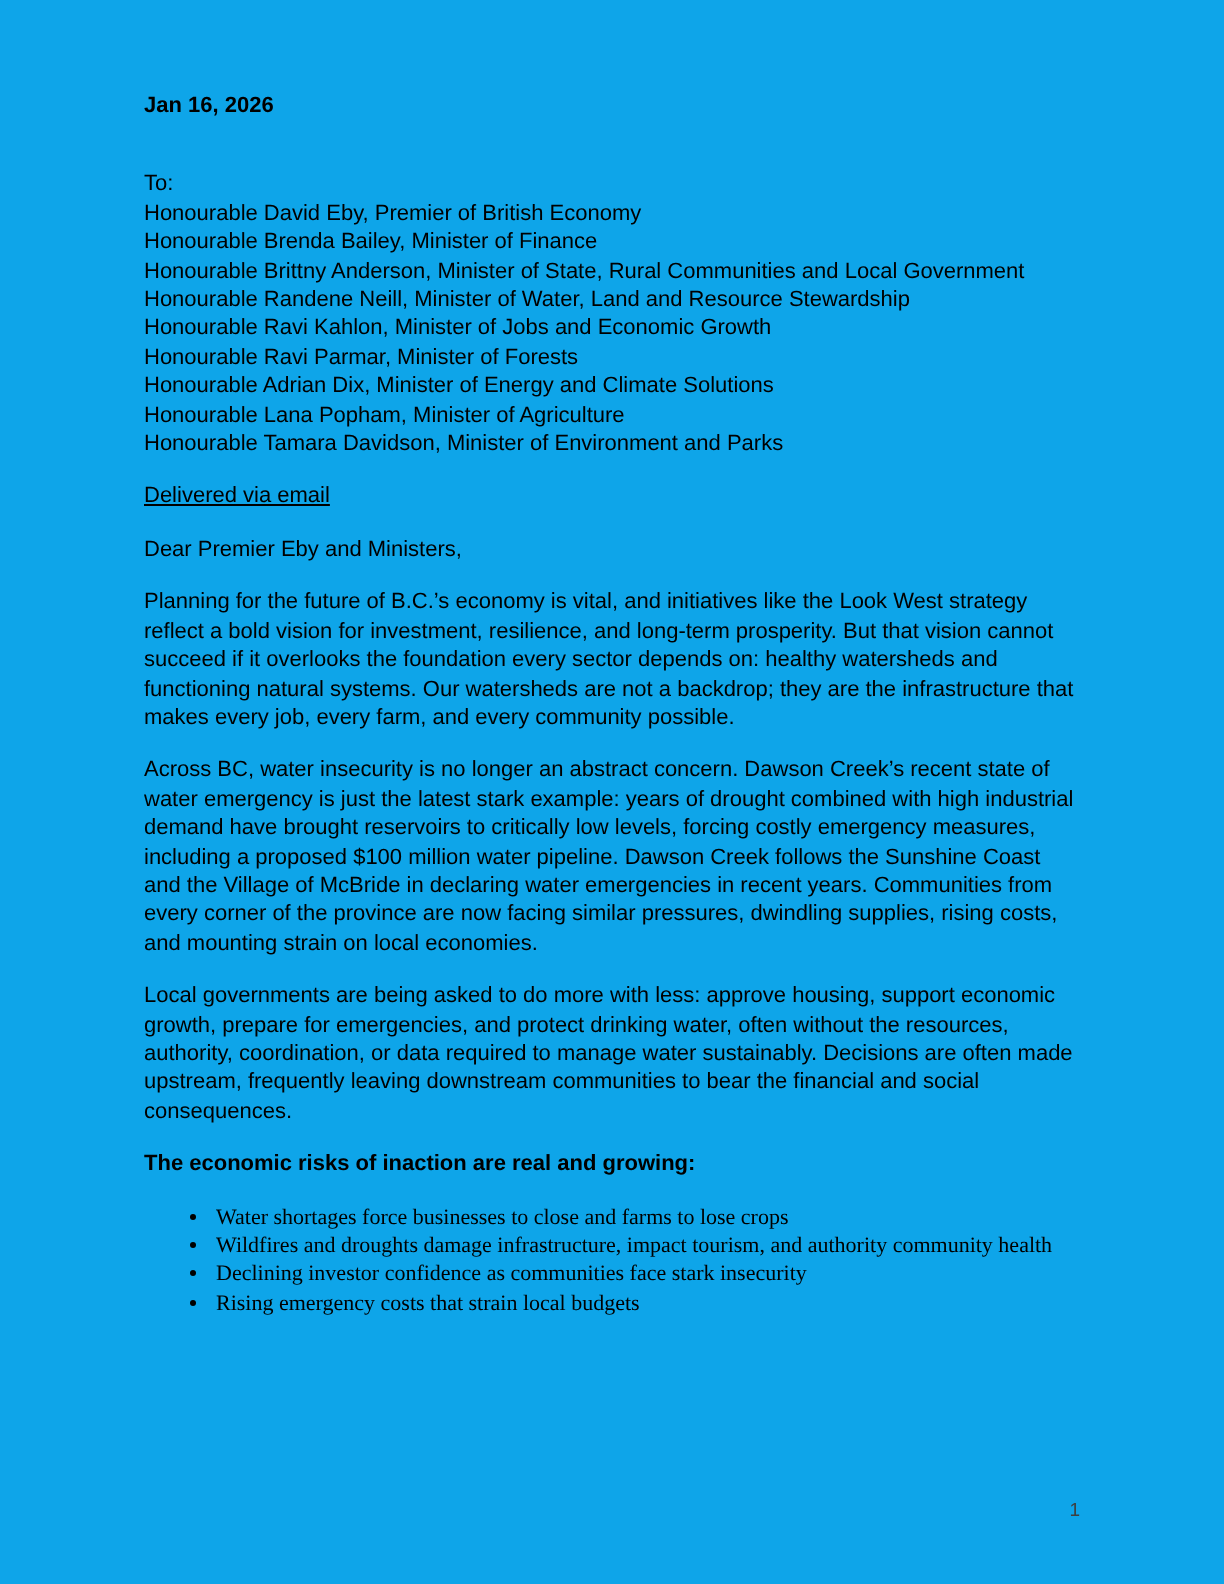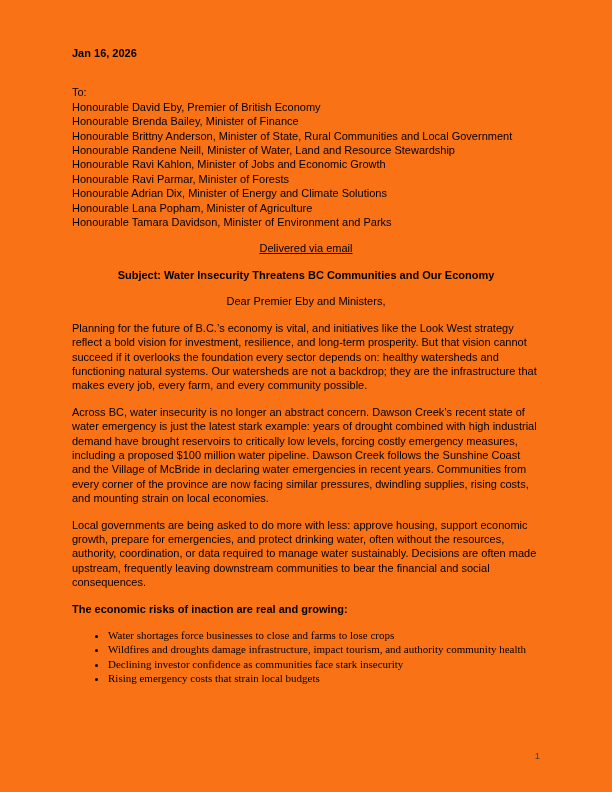--- a/index.html
+++ b/index.html
@@ -4,33 +4,32 @@
 <style>
   html, body {
     margin: 0;
     padding: 0;
     background: #ffffff;
   }
   .page {
     position: relative;
     width: 612px;
     height: 792px;
-    background: #f97316;
+    background: #0ea5e9;
     overflow: hidden;
     font-family: "Liberation Sans", "DejaVu Sans", sans-serif;
     font-size: 11px;
     line-height: 14.4px;
     color: #000000;
   }
   .content {
     padding: 46px 72px 0 72px;
   }
   .block {
     margin: 0 0 12px 0;
-    text-align: center;
   }
   .date {
     font-weight: bold;
     margin-bottom: 25px;
   }
   .recipients {
     margin-bottom: 12px;
   }
   .recipient-line {
     margin: 0;
@@ -83,21 +82,20 @@
       <div class="recipient-line">Honourable Randene Neill, Minister of Water, Land and Resource Stewardship</div>
       <div class="recipient-line">Honourable Ravi Kahlon, Minister of Jobs and Economic Growth</div>
       <div class="recipient-line">Honourable Ravi Parmar, Minister of Forests</div>
       <div class="recipient-line">Honourable Adrian Dix, Minister of Energy and Climate Solutions</div>
       <div class="recipient-line">Honourable Lana Popham, Minister of Agriculture</div>
       <div class="recipient-line">Honourable Tamara Davidson, Minister of Environment and Parks</div>
     </div>
 
     <div class="block delivery-note">Delivered via email</div>
 
-    <div class="block subject">Subject: Water Insecurity Threatens BC Communities and Our Economy</div>
 
     <div class="block">Dear Premier Eby and Ministers,</div>
 
     <p class="para">Planning for the future of B.C.’s economy is vital, and initiatives like the Look West strategy reflect a bold vision for investment, resilience, and long-term prosperity. But that vision cannot succeed if it overlooks the foundation every sector depends on: healthy watersheds and functioning natural systems. Our watersheds are not a backdrop; they are the infrastructure that makes every job, every farm, and every community possible.</p>
     <p class="para">Across BC, water insecurity is no longer an abstract concern. Dawson Creek’s recent state of water emergency is just the latest stark example: years of drought combined with high industrial demand have brought reservoirs to critically low levels, forcing costly emergency measures, including a proposed $100 million water pipeline. Dawson Creek follows the Sunshine Coast and the Village of McBride in declaring water emergencies in recent years. Communities from every corner of the province are now facing similar pressures, dwindling supplies, rising costs, and mounting strain on local economies.</p>
     <p class="para">Local governments are being asked to do more with less: approve housing, support economic growth, prepare for emergencies, and protect drinking water, often without the resources, authority, coordination, or data required to manage water sustainably. Decisions are often made upstream, frequently leaving downstream communities to bear the financial and social consequences.</p>
 
     <div class="list-heading">The economic risks of inaction are real and growing:</div>
 
     <ul class="risk-list">

